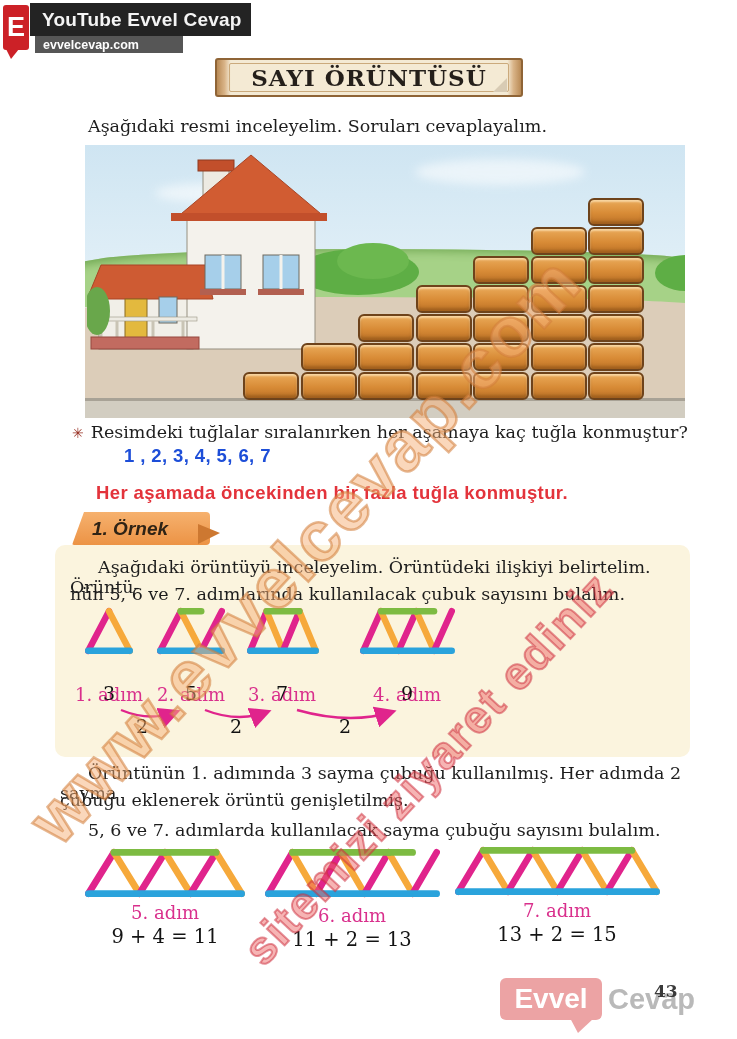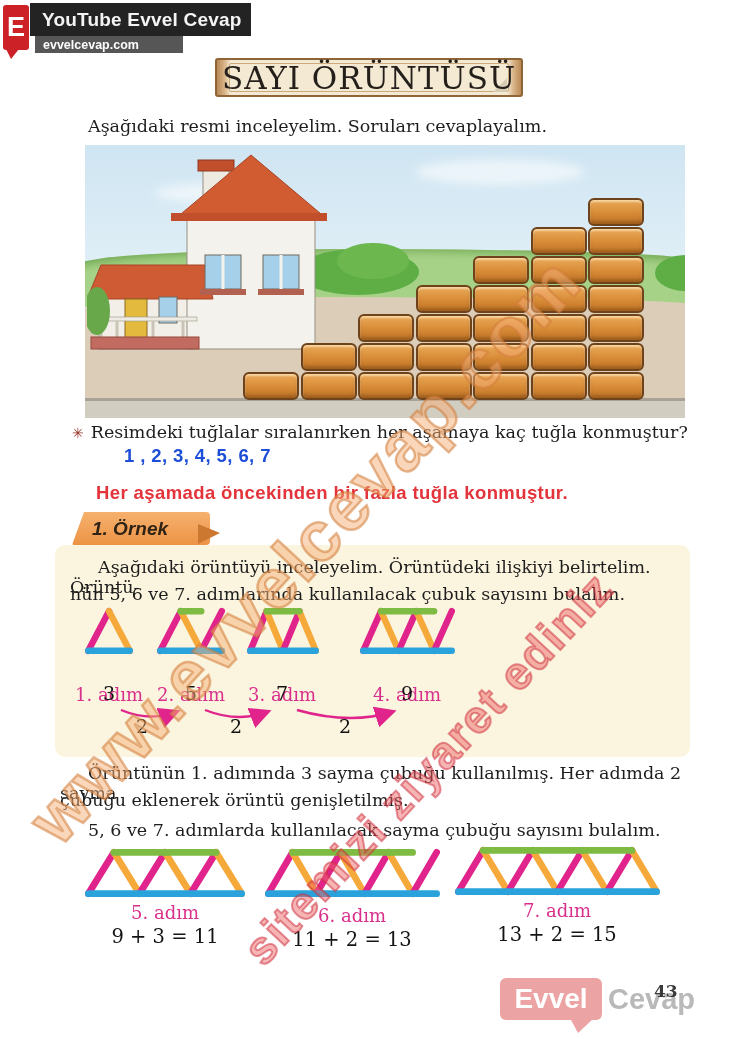--- a/index.html
+++ b/index.html
@@ -21,21 +21,21 @@
   .badge-tail{position:absolute;left:6px;top:49px;width:0;height:0;
               border-left:5px solid transparent;border-right:8px solid transparent;
               border-top:10px solid #cc2127;}
 
   
   .plank{position:absolute;left:215px;top:58px;width:308px;height:39px;
          background:linear-gradient(90deg,#b98a55 0,#d9b488 2.5%,#f4ead4 4.5%,#f4ead4 95.5%,#d9b488 97.5%,#b98a55 100%);
          border:2px solid #8f6436;border-radius:3px;box-sizing:border-box;
          display:flex;align-items:center;justify-content:center;}
   .plank-inner{position:absolute;inset:3px 12px;border:1px solid #cbaa7c;border-radius:2px;}
-  .plank span{position:relative;font-weight:normal;font-size:31px;letter-spacing:1px;color:#241f1a;}
+  .plank span{position:relative;font-weight:bold;font-size:23px;letter-spacing:1px;color:#241f1a;}
   .plank-fold{position:absolute;right:14px;bottom:3px;width:0;height:0;
               border-left:14px solid transparent;border-bottom:14px solid #d8cbb4;}
 
   
   .intro{position:absolute;left:88px;top:116px;font-size:17.5px;}
   .qrow{position:absolute;left:72px;font-size:17.5px;}
   .qrow .ast{color:#993326;font-family:"DejaVu Sans",sans-serif;font-size:14px;margin-right:7px;}
   .ans{position:absolute;font-family:"Liberation Sans",sans-serif;font-weight:bold;font-size:18.5px;
        color:#e3333b;letter-spacing:.4px;}
 
@@ -313,21 +313,21 @@
         <line x1="28.15625" y1="4.375" x2="77.71875" y2="4.375" stroke="#7dbb42" stroke-width="6.75" stroke-linecap="round"></line>
         <line x1="77.71875" y1="4.375" x2="127.28125" y2="4.375" stroke="#7dbb42" stroke-width="6.75" stroke-linecap="round"></line>
         <line x1="127.28125" y1="4.375" x2="176.84375" y2="4.375" stroke="#7dbb42" stroke-width="6.75" stroke-linecap="round"></line>
         <line x1="3.375" y1="45.625" x2="201.625" y2="45.625" stroke="#2aa3dc" stroke-width="6.75" stroke-linecap="round"></line>
       </svg></div>
 
   <div class="sol-label" style="left: 105px; top: 902px; color: rgb(217, 47, 140);">5. adım</div>
   <div class="sol-label" style="left: 292px; top: 905px; color: rgb(217, 47, 140);">6. adım</div>
   <div class="sol-label" style="left: 497px; top: 900px; color: rgb(217, 47, 140);">7. adım</div>
 
-  <div class="sol-eq" style="left:85px;top:925px;">9 + 3 = 11</div>
+  <div class="sol-eq" style="left:85px;top:925px;">9 + 4 = 11</div>
   <div class="sol-eq" style="left:272px;top:928px;">11 + 2 = 13</div>
   <div class="sol-eq" style="left:477px;top:923px;">13 + 2 = 15</div>
 
   <div class="wm wm1">www.evvelcevap.com</div>
   <div class="wm wm2">sitemizi ziyaret ediniz</div>
 
   <div class="bubble">
     <span>Evvel</span>
   </div>
   <div class="bubble-tail"></div>

